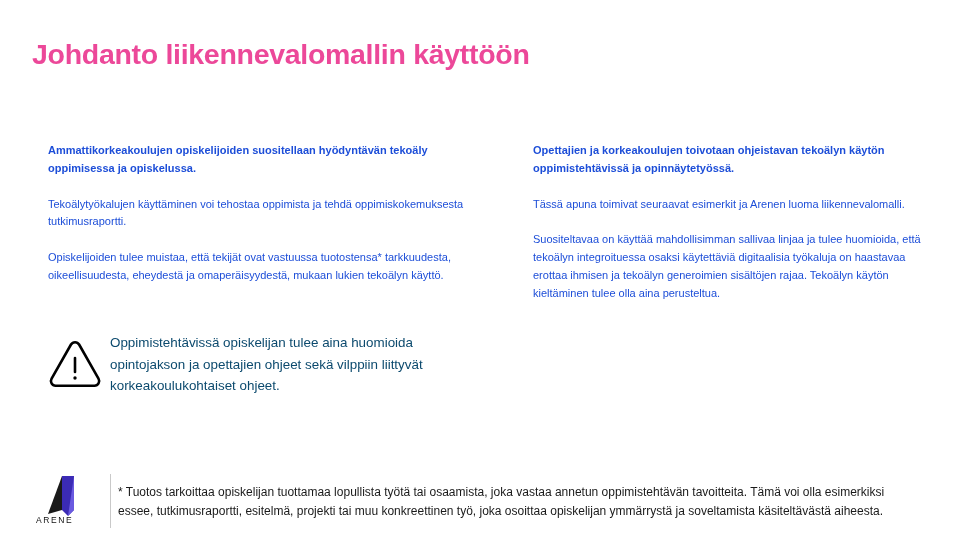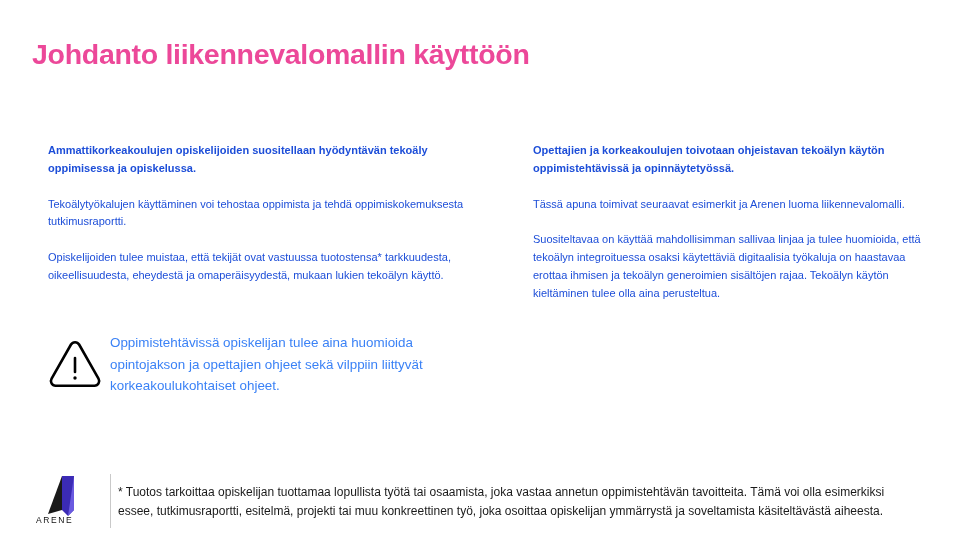--- a/index.html
+++ b/index.html
@@ -63,21 +63,21 @@
     width: 432px;
     display: flex;
     align-items: flex-start;
   }
   .warn-icon {
     width: 62px;
     flex: 0 0 62px;
     padding-top: 10px;
   }
   .warn-text {
-    color: #3b82f6;
+    color: #0c4a6e;
     font-size: 13.4px;
     line-height: 1.62;
     padding-top: 2px;
   }
   .footnote {
     position: absolute;
     left: 118px;
     top: 483px;
     width: 800px;
     font-size: 12px;

